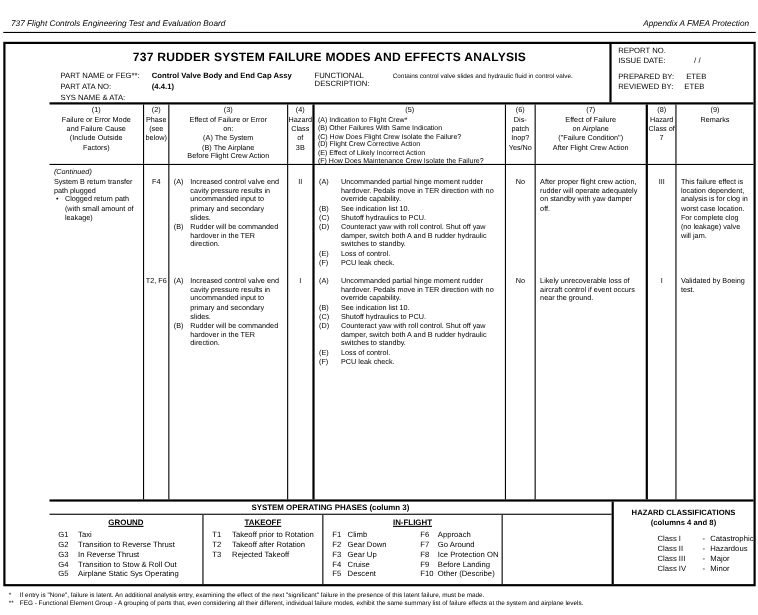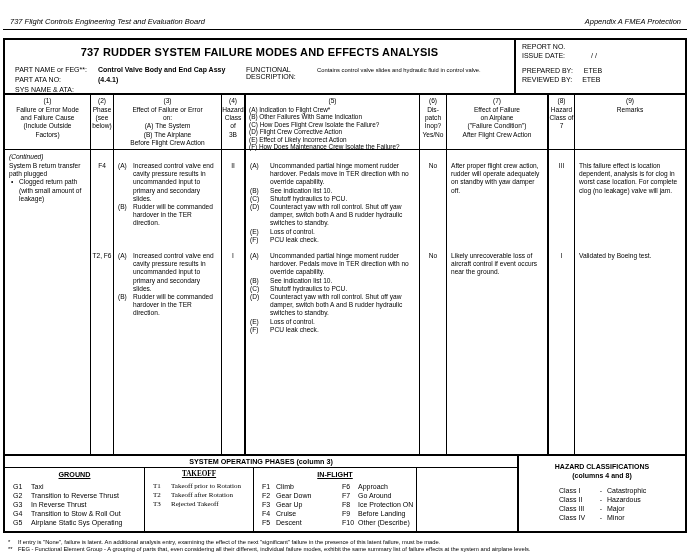--- a/index.html
+++ b/index.html
@@ -7,21 +7,21 @@
         font-family:"Liberation Sans",sans-serif;overflow:hidden;}
   .pre{white-space:pre-line;}
 
   
   .page-header{position:absolute;top:17px;left:10px;right:8px;display:flex;
                justify-content:space-between;font-size:7.5px;font-style:italic;}
   .page-rule{position:absolute;top:29px;left:3px;right:2px;border-top:1.5px solid #000;}
 
   
   .form-box{position:absolute;left:3px;top:38px;width:684px;height:495px;
-            border:2px solid #000;box-sizing:border-box;}
+            border:2px solid #000;box-sizing:border-box;padding-left:40px;}
 
   
   .title-block{height:55px;display:flex;border-bottom:2px solid #000;box-sizing:border-box;}
   .title-left{width:509px;position:relative;}
   .form-title{position:absolute;top:6px;left:0;right:0;text-align:center;
               font-weight:bold;font-size:11px;letter-spacing:.2px;}
   .fld{position:absolute;font-size:7px;}
   .fld.bold{font-weight:bold;}
   .func-desc{font-size:5.8px;white-space:nowrap;}
   .report-block{flex:1;border-left:2px solid #000;position:relative;font-size:7px;}
@@ -54,21 +54,21 @@
   .fm-title{padding:0 3px 0 4px;}
   .bullet{padding-left:6px;}
 
   
   .bottom{display:flex;height:75px;box-sizing:border-box;}
   .phases-box{width:514px;border-right:2px solid #000;box-sizing:border-box;}
   .phases-title{height:12px;line-height:11px;border-bottom:1px solid #000;
                 text-align:center;font-weight:bold;font-size:7.2px;box-sizing:border-box;}
   .phases-cols{display:flex;height:63px;}
   .pcol{box-sizing:border-box;border-right:1px solid #000;font-size:7px;line-height:9px;padding-top:2px;}
-  .pc-ground{width:140px;} .pc-takeoff{width:109px;font-family:Liberation Serif, serif;} .pc-inflight{width:163px;}
+  .pc-ground{width:140px;} .pc-takeoff{width:109px;} .pc-inflight{width:163px;}
   .pc-landing{flex:1;border-right:none;}
   .ptitle{text-align:center;font-weight:bold;text-decoration:underline;
           font-size:7.2px;margin-bottom:3px;}
   .pitem{display:flex;padding-left:8px;}
   .pitem .code{flex:0 0 18px;}
   .pitem .lbl{flex:1;}
   .if-cols{display:flex;}
   .if-a{width:88px;} .if-b{flex:1;}
   .if-a .pitem{padding-left:8px;} .if-a .pitem .code{flex:0 0 14px;}
   .if-b .pitem{padding-left:0;} .if-b .pitem .code{flex:0 0 16px;}

